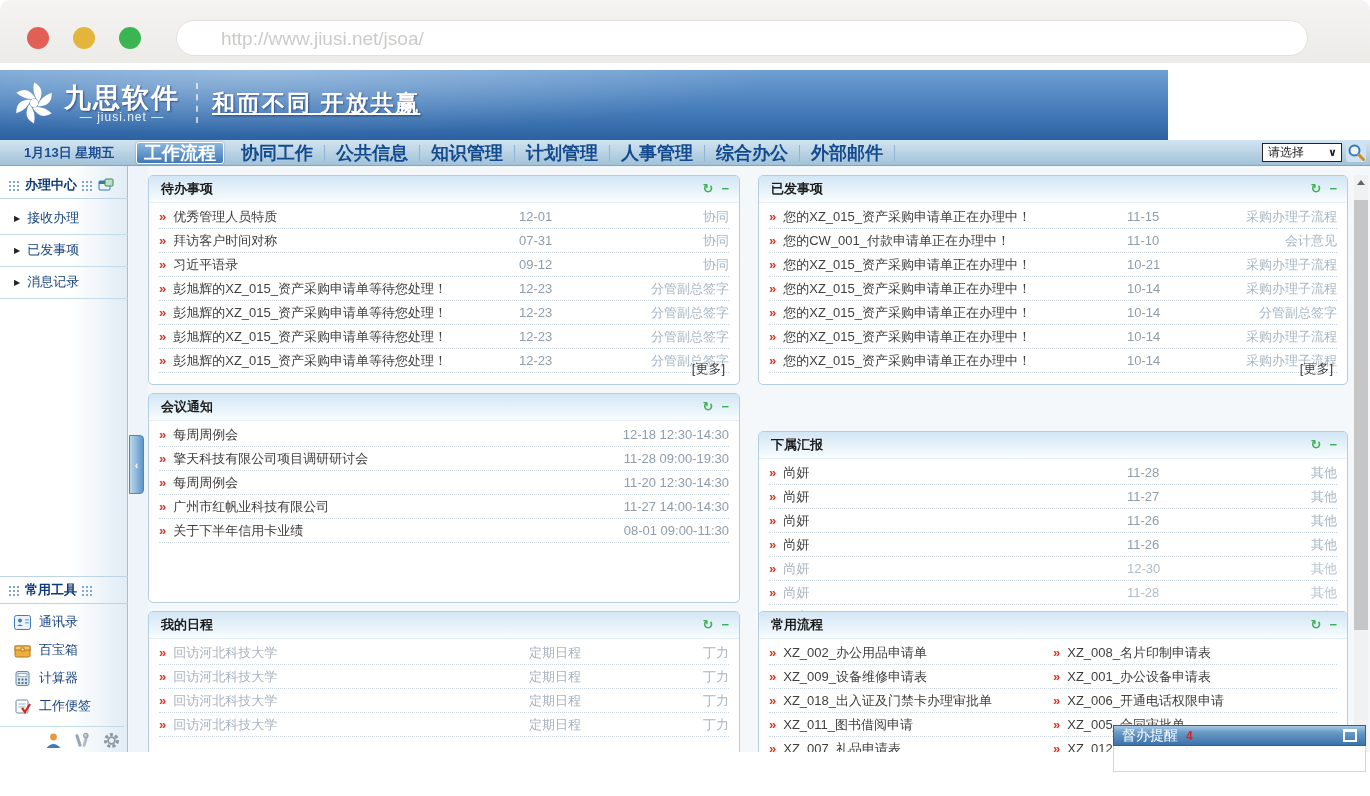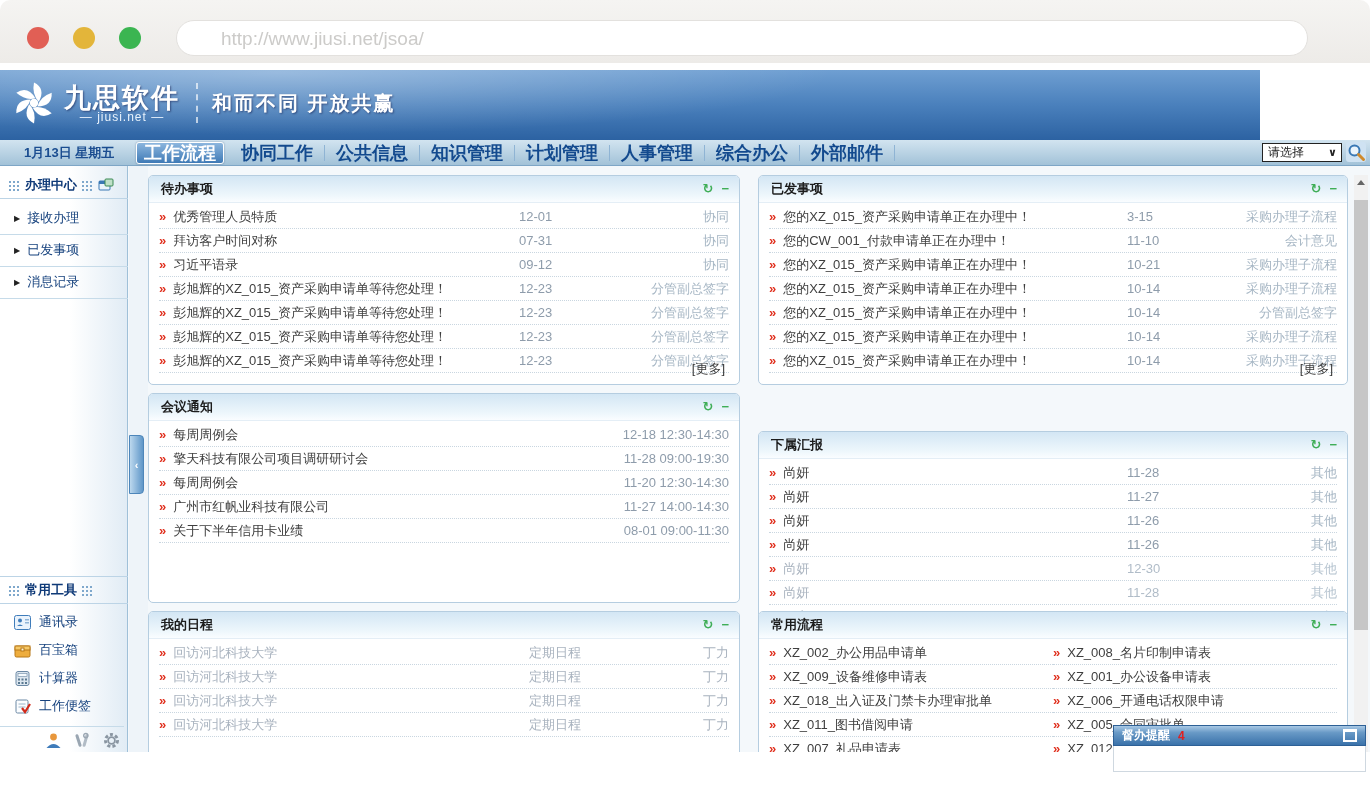--- a/index.html
+++ b/index.html
@@ -8,29 +8,29 @@
 
   
   .chrome{position:absolute;left:0;top:0;width:1370px;height:63px;background:linear-gradient(180deg,#f5f4f2,#edebe8);border-radius:10px 10px 0 0;}
   .tl{position:absolute;top:27px;width:22px;height:22px;border-radius:50%;}
   .tl.red{left:27px;background:#e15f55;}
   .tl.yel{left:73px;background:#e3b53a;}
   .tl.grn{left:119px;background:#3bb551;}
   .urlbar{position:absolute;left:176px;top:20px;width:1132px;height:36px;background:#fff;border:1px solid #e3e1de;border-radius:18px;line-height:36px;padding-left:44px;box-sizing:border-box;font-size:19px;color:#cccbc9;}
 
   
-  .hd{position:absolute;left:0;top:70px;width:1260px;height:70px;background:linear-gradient(180deg,#6f9fd2 0%,#4a80bc 50%,#2c62a2 100%);overflow:hidden;}
+  .hd{position:absolute;left:0;top:70px;width:1168px;height:70px;background:linear-gradient(180deg,#6f9fd2 0%,#4a80bc 50%,#2c62a2 100%);overflow:hidden;}
   .hd::before{content:"";position:absolute;left:-10%;top:-60%;width:80%;height:160%;background:radial-gradient(ellipse at 40% 40%,rgba(255,255,255,.30),rgba(255,255,255,0) 65%);}
   .brand{position:absolute;left:10px;top:9px;display:flex;align-items:center;}
   .swirl{width:48px;height:48px;}
   .bname{margin-left:6px;text-align:center;}
   .bname .cn{color:#fff;font-size:27px;font-weight:bold;letter-spacing:2px;text-shadow:1px 1px 2px rgba(0,0,50,.45);line-height:28px;}
   .bname .en{color:#e8f2fc;font-size:12px;letter-spacing:1px;line-height:10px;}
   .bdiv{height:40px;border-left:2px dashed rgba(255,255,255,.65);margin:0 14px 0 16px;}
-  .slogan{color:#fff;font-size:20px;font-weight:bold;letter-spacing:2px;text-shadow:1px 1px 2px rgba(0,0,50,.45);}
+  .slogan{color:#fff;font-size:23px;font-weight:bold;letter-spacing:2px;text-shadow:1px 1px 2px rgba(0,0,50,.45);text-decoration:underline;}
 
   
   .nav{position:absolute;left:0;top:140px;width:1370px;height:26px;background:linear-gradient(180deg,#d2e4f0,#a2c2d8);border-bottom:1px solid #7ea6c6;box-sizing:border-box;padding-left:47px;}
   .nav .date{position:absolute;left:24px;top:0;line-height:26px;font-size:13px;font-weight:bold;color:#1b4d90;}
   .menu{position:absolute;left:130px;top:0;height:26px;display:flex;align-items:center;}
   .mi{font-size:18px;font-weight:bold;color:#134a8e;padding:0 11px;line-height:16px;border-right:1px solid #8fb4d4;cursor:pointer;}
   .mi.active{border:1px solid #fff;border-radius:3px;background:linear-gradient(180deg,#8cb6de,#3f7ab6);color:#fff;margin:0 6px;padding:2px 7px;box-shadow:0 0 2px rgba(0,30,80,.4);}
   .navsel{position:absolute;left:1262px;top:3px;width:80px;height:19px;background:#fff;border:1px solid #222;display:flex;align-items:center;font-size:12px;color:#222;padding-left:5px;box-sizing:border-box;cursor:pointer;}
   .navsel .car{margin-left:auto;margin-right:4px;font-size:11px;font-weight:bold;}
   .mag{position:absolute;left:1346px;top:2px;width:20px;height:20px;cursor:pointer;}
@@ -77,21 +77,21 @@
 
   
   .scroll{position:absolute;left:1354px;top:9px;width:14px;height:577px;background:#f1f1f1;}
   .scroll .up{height:14px;display:flex;align-items:center;justify-content:center;}
   .scroll .up i{width:0;height:0;border-left:4px solid transparent;border-right:4px solid transparent;border-bottom:5px solid #666;}
   .thumb{position:absolute;left:0;top:25px;width:14px;height:430px;background:#c6c6c6;cursor:pointer;}
 
   
   .popup{position:absolute;left:1113px;top:725px;width:253px;z-index:50;}
   .pop-bar{height:21px;background:linear-gradient(180deg,#a9c9e5 0%,#6899c6 35%,#3a72aa 100%);border:1px solid #2d6096;display:flex;align-items:center;box-sizing:border-box;}
-  .pop-bar .ptt{color:#fff;font-size:12px;font-weight:bold;margin-left:8px;text-align:center;}
+  .pop-bar .ptt{color:#fff;font-size:14px;font-weight:normal;margin-left:8px;text-align:center;}
   .pop-bar .pc{color:#e02020;font-size:12px;font-weight:bold;margin-left:8px;}
   .pop-restore{margin-left:auto;margin-right:8px;width:10px;height:8px;border:2px solid #fff;border-top-width:3px;cursor:pointer;}
   .pop-body{height:26px;background:#fff;border:1px solid #cfd8e0;border-top:none;box-sizing:border-box;}
 </style>
 </head>
 <body>
 
 <div class="win">
 
   <div class="chrome">
@@ -304,21 +304,21 @@
         <span class="pt">已发事项</span>
         <span class="pacts">
           <span class="pa">↻</span>
           <span class="pa">−</span>
         </span>
       </div>
       <div class="rows">
         <div class="row">
             <span class="blt">»</span>
             <span class="t">您的XZ_015_资产采购申请单正在办理中！</span>
-            <span class="d">3-15</span>
+            <span class="d">11-15</span>
             <span class="g">采购办理子流程</span>
           </div>
         <div class="row">
             <span class="blt">»</span>
             <span class="t">您的CW_001_付款申请单正在办理中！</span>
             <span class="d">11-10</span>
             <span class="g">会计意见</span>
           </div>
         <div class="row">
             <span class="blt">»</span>

